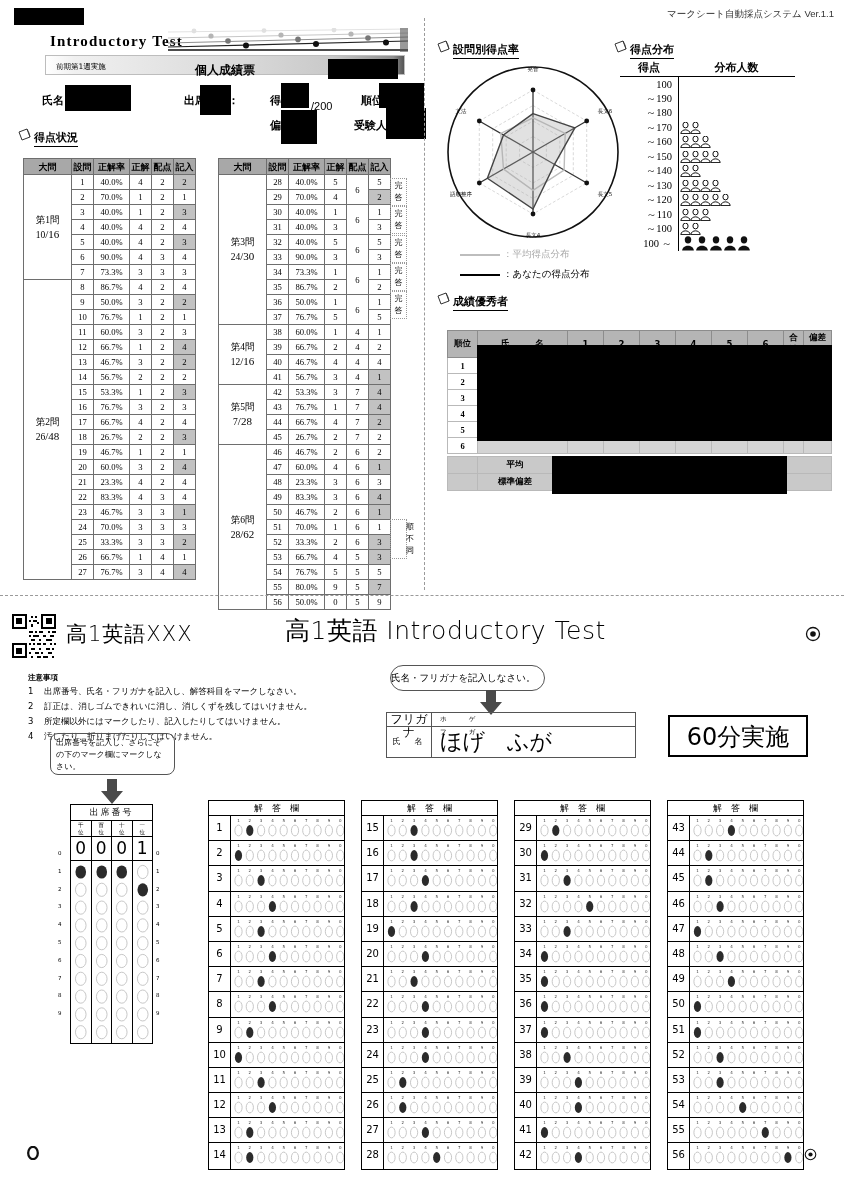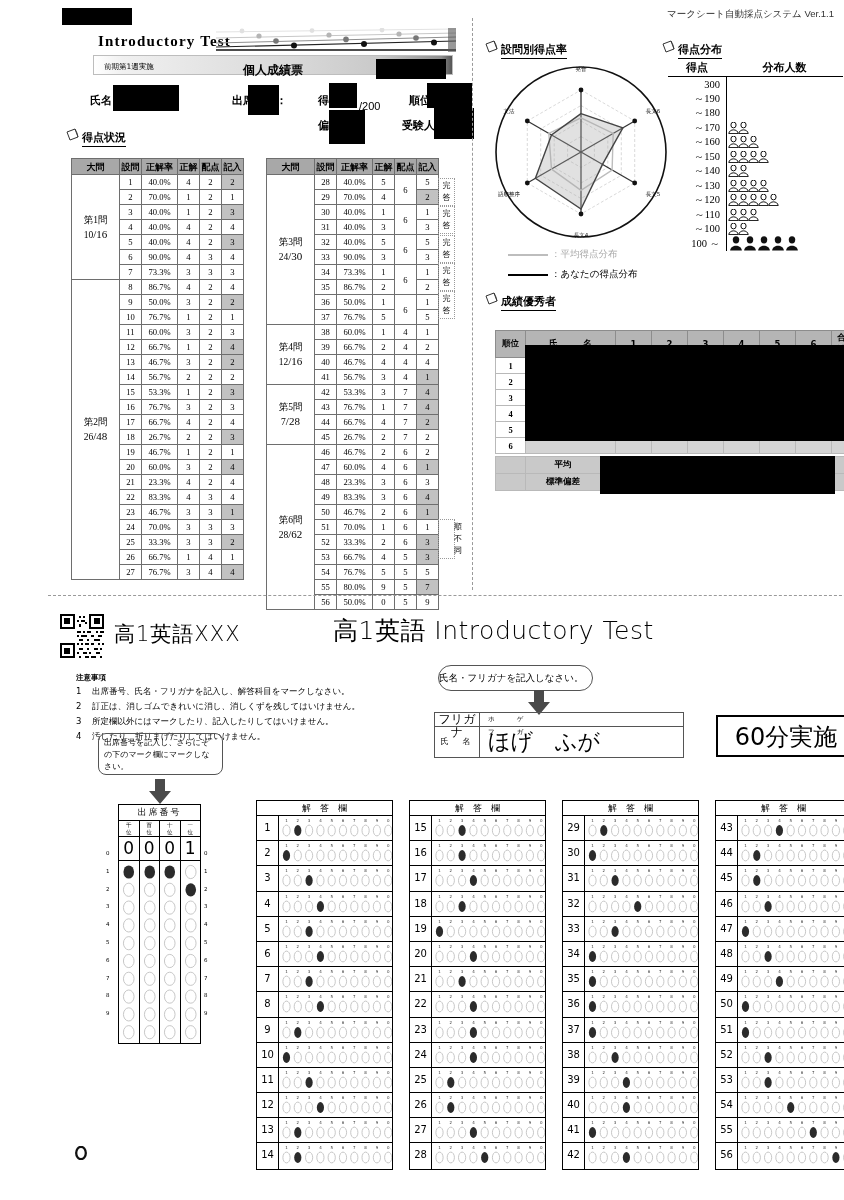--- a/index.html
+++ b/index.html
@@ -5,21 +5,21 @@
   * { box-sizing: border-box; }
   html, body { margin:0; padding:0; }
   body {
     width: 844px; height: 1200px;
     background: #ffffff;
     font-family: "Liberation Serif", "DejaVu Serif", serif;
     color: #000;
     position: relative;
     overflow: hidden;
   }
-  .page { position:absolute; inset:0;margin-left:48px; }
+  .page { position:absolute; inset:0; }
 
   
   .sysver {
     position:absolute; right:10px; top:8px;
     font-family:"Liberation Sans","DejaVu Sans",sans-serif;
     font-size:9.5px; color:#333; letter-spacing:0px;
   }
   .blackbox { background:#000; display:block; }
 
   #redact-top { position:absolute; left:14px; top:8px; width:70px; height:17px; }
@@ -770,21 +770,21 @@
     <path d="M9 1 L11 5 L12 9" fill="none" stroke="#333" stroke-width="0.8"></path>
   </svg>
   <div class="sect-h" style="left:630px; top:42px;">得点分布</div>
   <div id="distWrap">
     <div class="dh">
       <div class="c1">得点</div>
       <div class="c2">分布人数</div>
     </div>
     <div id="distRows">
         <div class="drow">
-          <div class="lab">300</div>
+          <div class="lab">100</div>
           <div class="bar"></div>
         </div>
         <div class="drow">
           <div class="lab">～190</div>
           <div class="bar"></div>
         </div>
         <div class="drow">
           <div class="lab">～180</div>
           <div class="bar"></div>
         </div>

